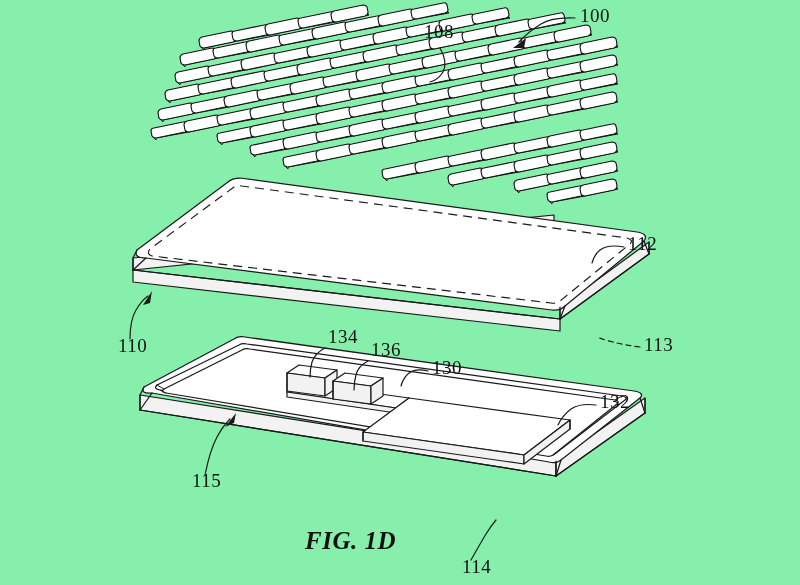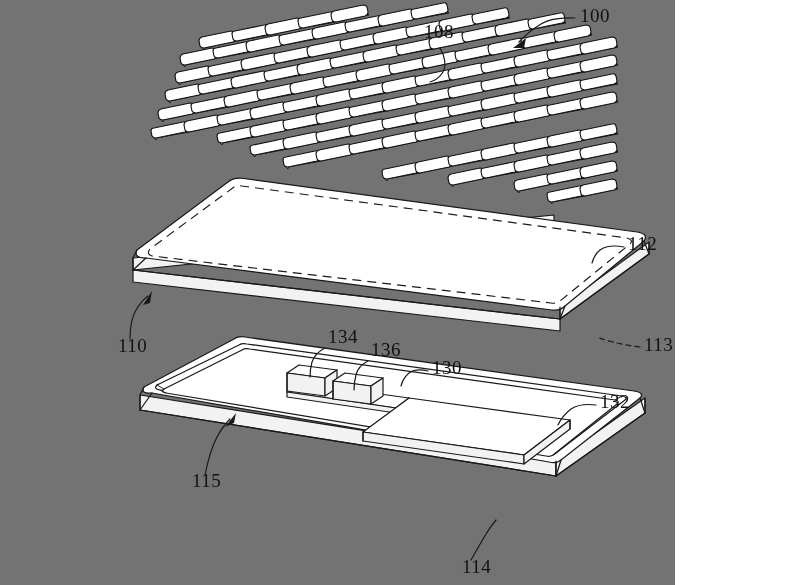--- a/index.html
+++ b/index.html
@@ -2,23 +2,23 @@
 <html><head>
 <meta charset="utf-8">
 <style>
   html, body {
     margin: 0;
     padding: 0;
     background: #ffffff;
   }
   #figure-page {
     position: relative;
-    width: 675px;
+    width: 800px;
     height: 585px;
-    background: #737373;
+    background: #86efac;
     overflow: hidden;
     font-family: "Liberation Serif", serif;
   }
   svg.fig {
     position: absolute;
     left: 0;
     top: 0;
     width: 800px;
     height: 585px;
   }
@@ -732,14 +732,15 @@
       <text class="ref-label" x="192" y="487">115</text>
       <text class="ref-label" x="462" y="573">114</text>
       <text class="ref-label" x="432" y="374">130</text>
       <text class="ref-label" x="600" y="408">132</text>
       <text class="ref-label" x="328" y="343">134</text>
       <text class="ref-label" x="371" y="356">136</text>
     </g>
 
   </svg>
 
+  <div class="fig-caption" style="left:305px; top:527px;">FIG. 1D</div>
 
 </div>
 
 </body></html>

